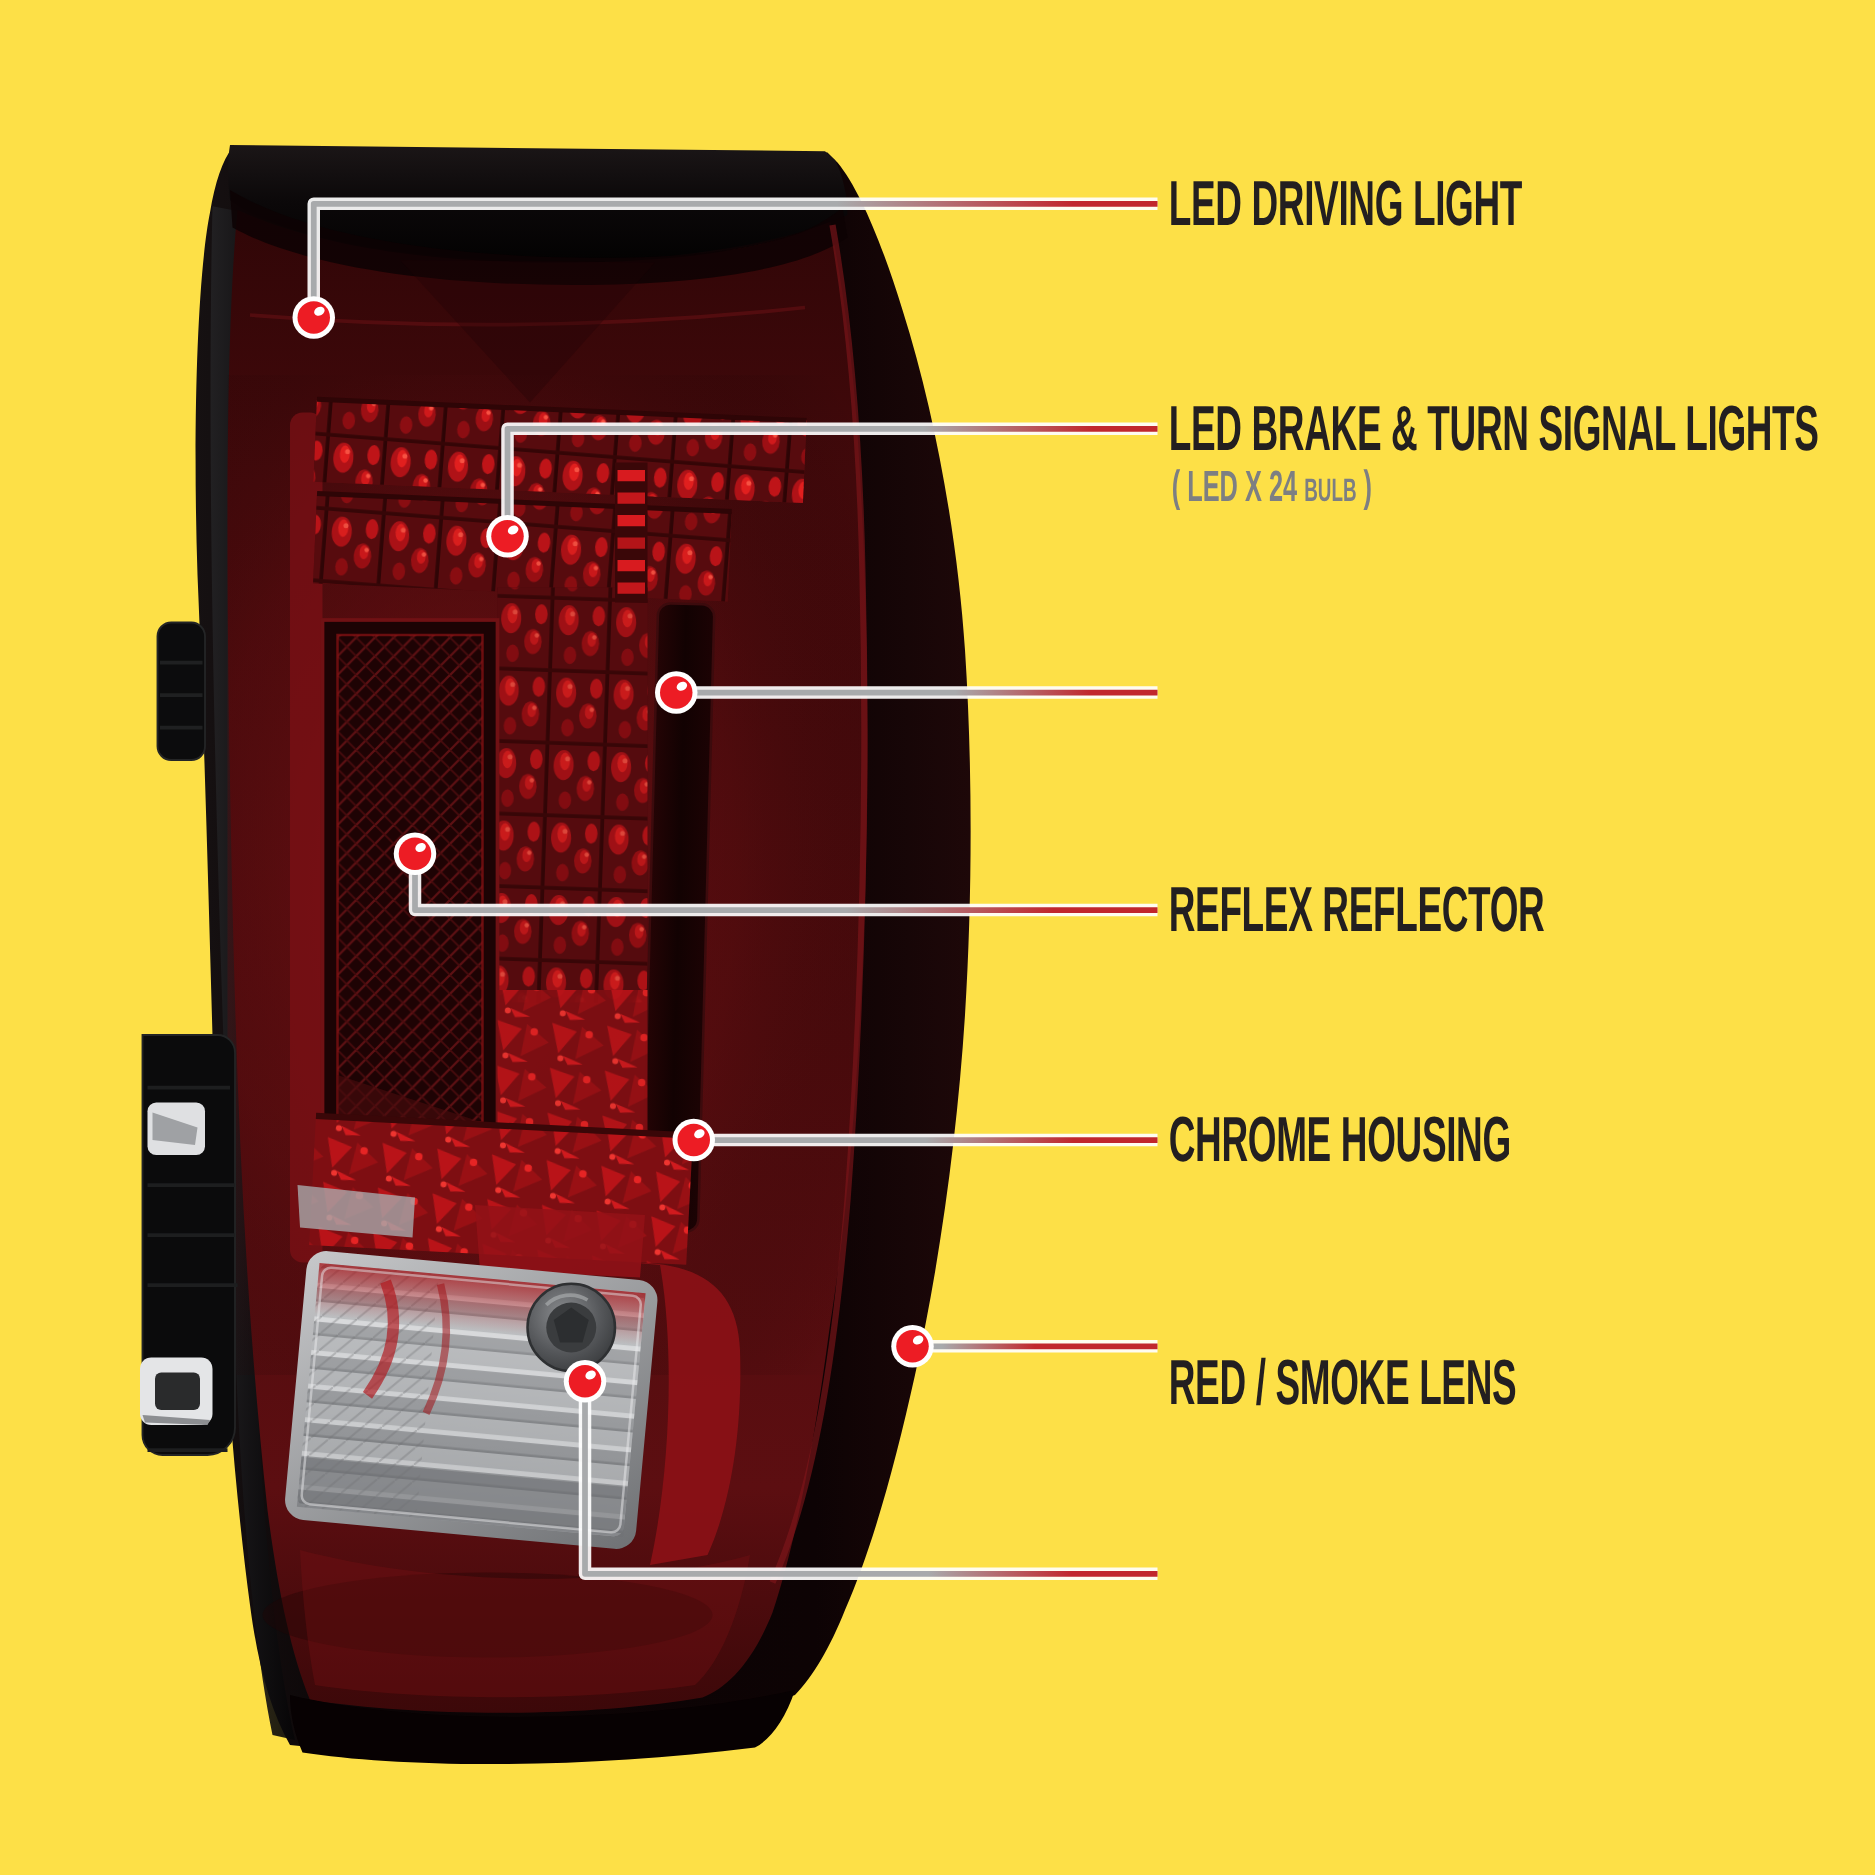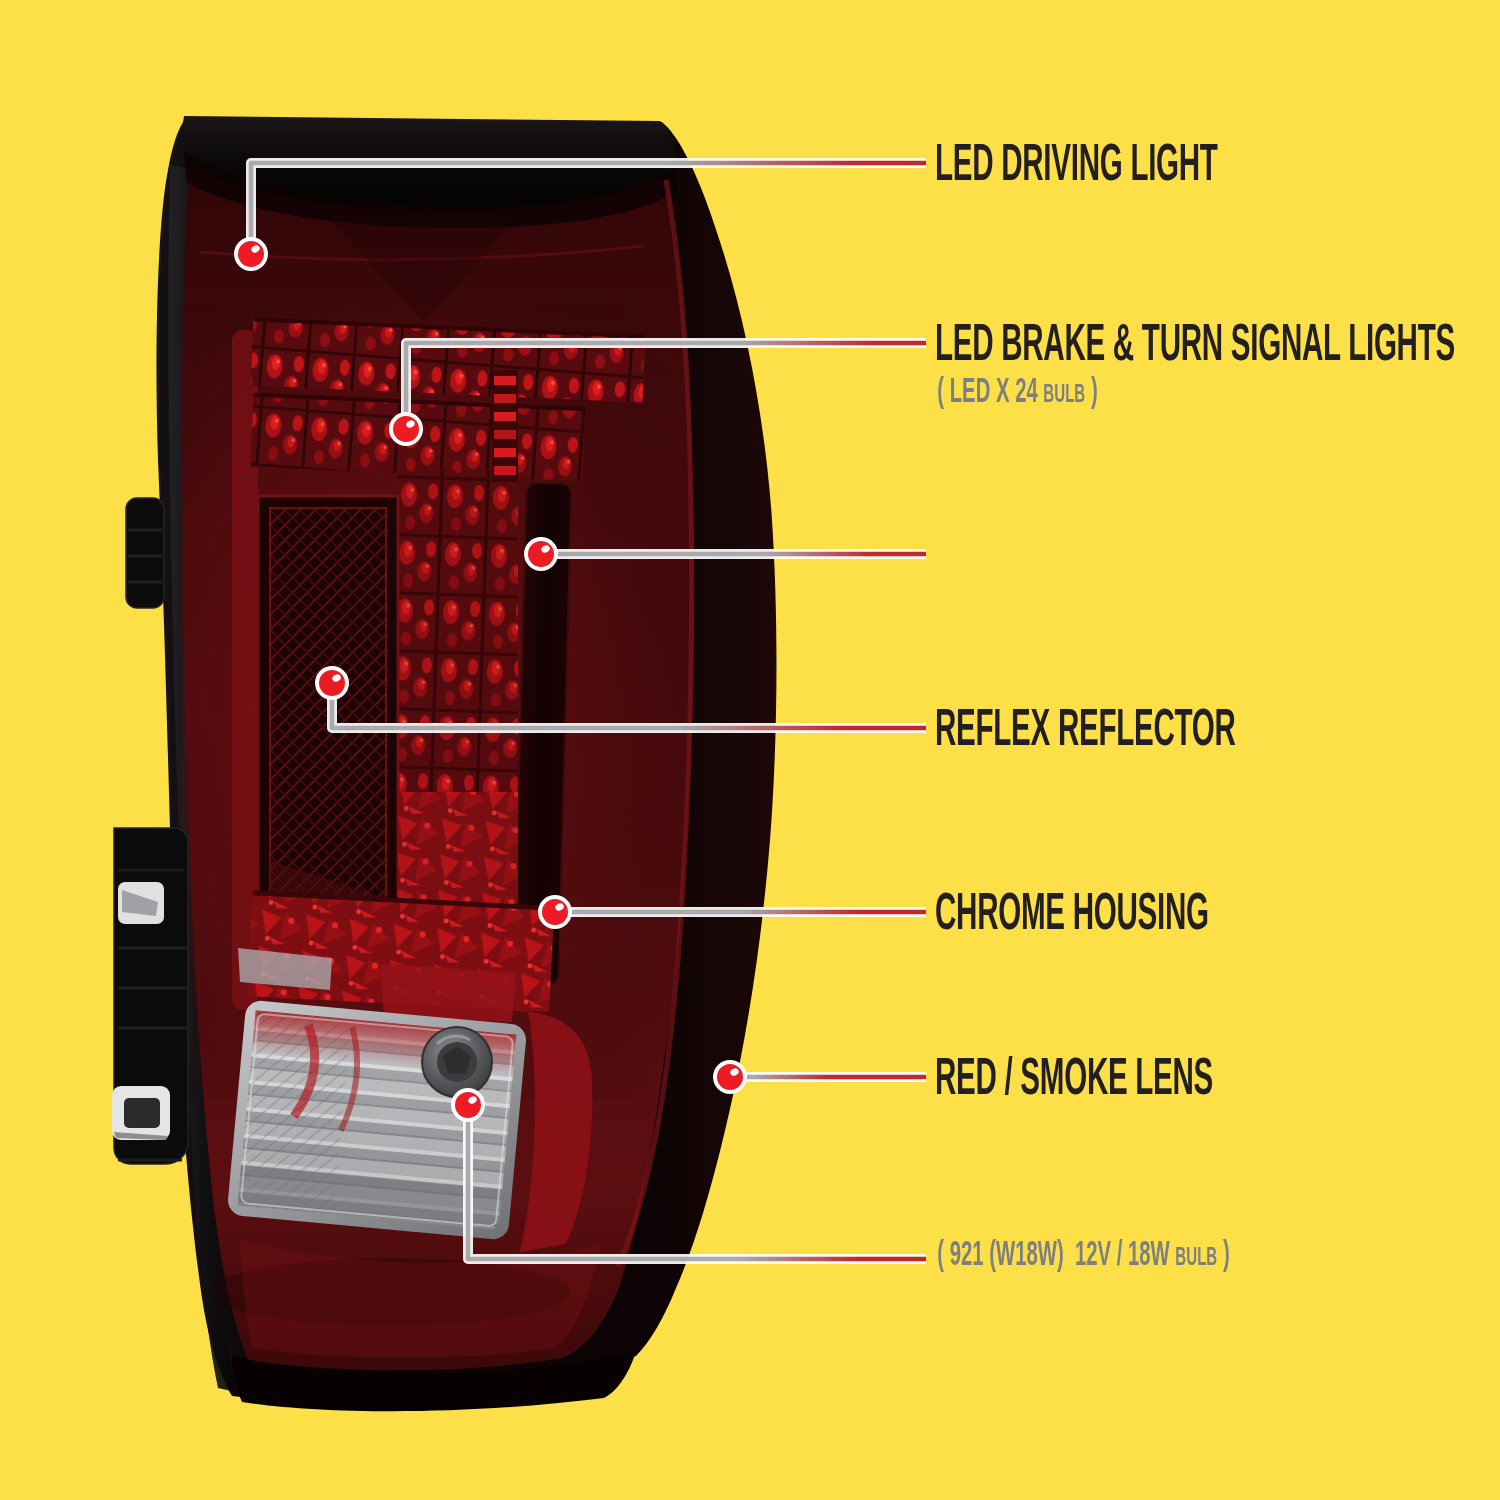--- a/index.html
+++ b/index.html
@@ -374,21 +374,20 @@
 
 
   <div class="callout" style="top:702px">
     <span class="c-main">REFLEX REFLECTOR</span>
   </div>
 
   <div class="callout" style="top:886px">
     <span class="c-main">CHROME HOUSING</span>
   </div>
 
-  <div class="callout" style="top:1051px">
+  <div class="callout" style="top:1080px">
     <span class="c-main">RED / SMOKE LENS</span>
   </div>
 
   <div class="callout" style="top:1232px">
-    <div><span class="c-sub"><span>( 921 (W18W)  12V / 18W </span><span class="small">BULB</span><span> )</span></span></div>
   </div>
 
 </div>
 
 </body></html>

